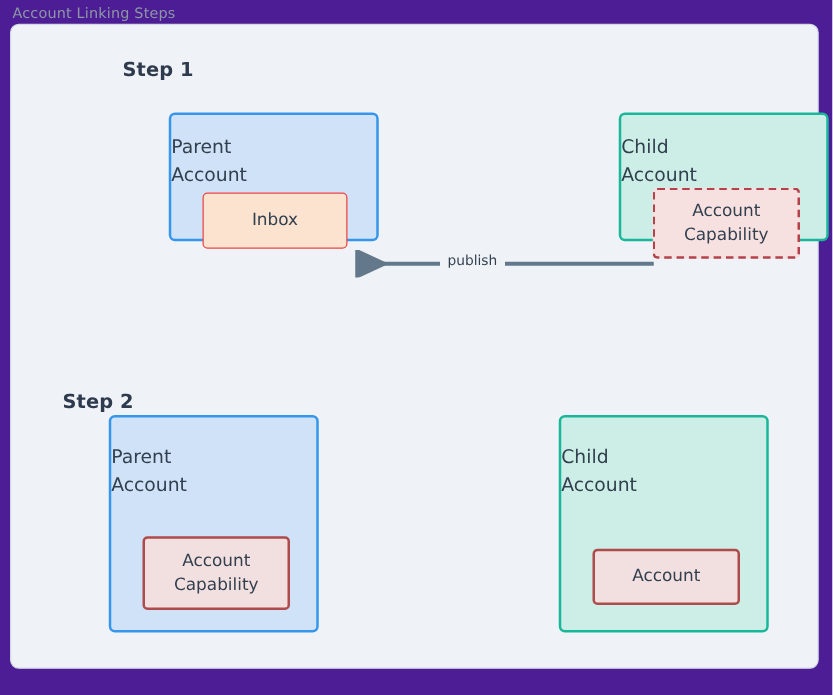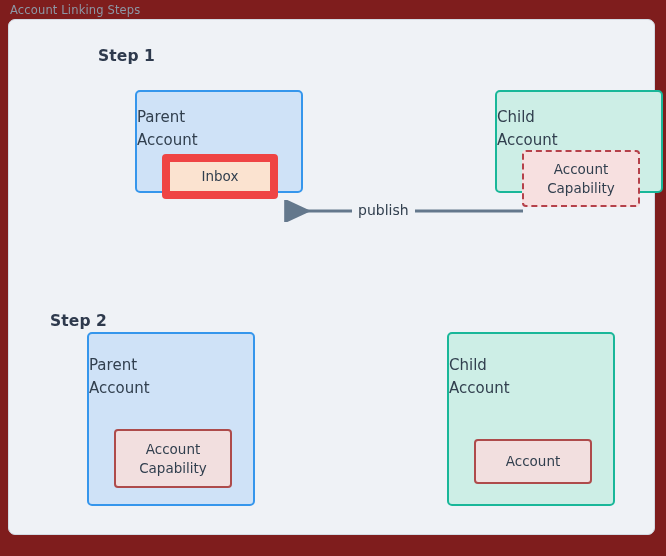--- a/index.html
+++ b/index.html
@@ -16,21 +16,21 @@
     position: relative;
   }
 
   
   #diagram-wrapper {
     position: absolute;
     left: 0;
     top: 0;
     width: 666px;
     height: 556px;
-    background: #7f1d1d;
+    background: #4c1d95;
   }
 
   #diagram-caption {
     position: absolute;
     left: 10px;
     top: 3px;
     font-size: 11.5px;
     color: #8d97a5;
     letter-spacing: 0.15px;
     white-space: nowrap;
@@ -105,38 +105,38 @@
     text-align: center;
   }
   .resource-label {
     font-size: 13.5px;
     line-height: 19px;
     color: #313f4e;
     white-space: pre-line;
   }
   .res-inbox {
     background: #fbe3d0;
-    border: 8px solid #ef4444;
+    border: 1px solid #ef4444;
   }
   .res-capability-dashed {
     background: #f7e0e0;
     border: 2px dashed #b5414a;
   }
   .res-capability-solid {
     background: #f2dfdf;
     border: 2px solid #ae4b4b;
   }
 
   
   .connector {
     position: absolute;
   }
   .connector-label {
     position: absolute;
-    font-size: 14px;
+    font-size: 11px;
     color: #313f4e;
     background: #eff2f6;
     padding: 0 6px;
     white-space: nowrap;
     text-align: center;
   }
 </style>
 </head>
 <body>
 

